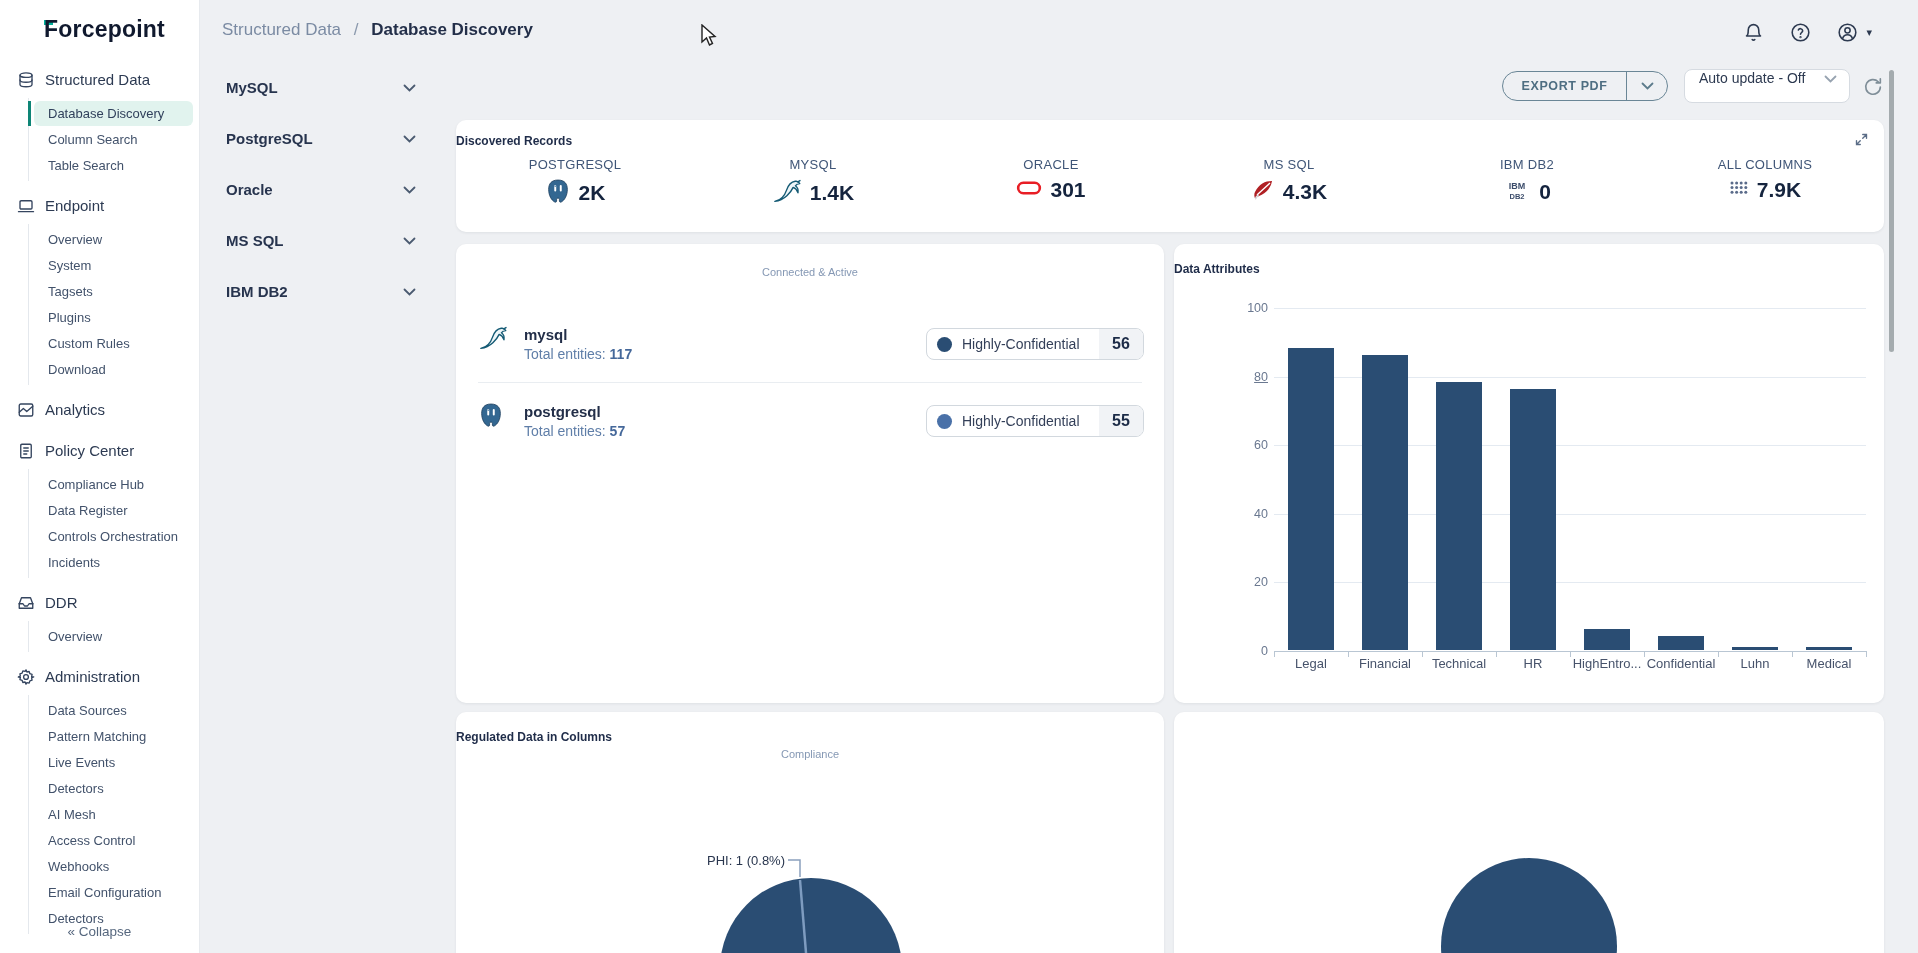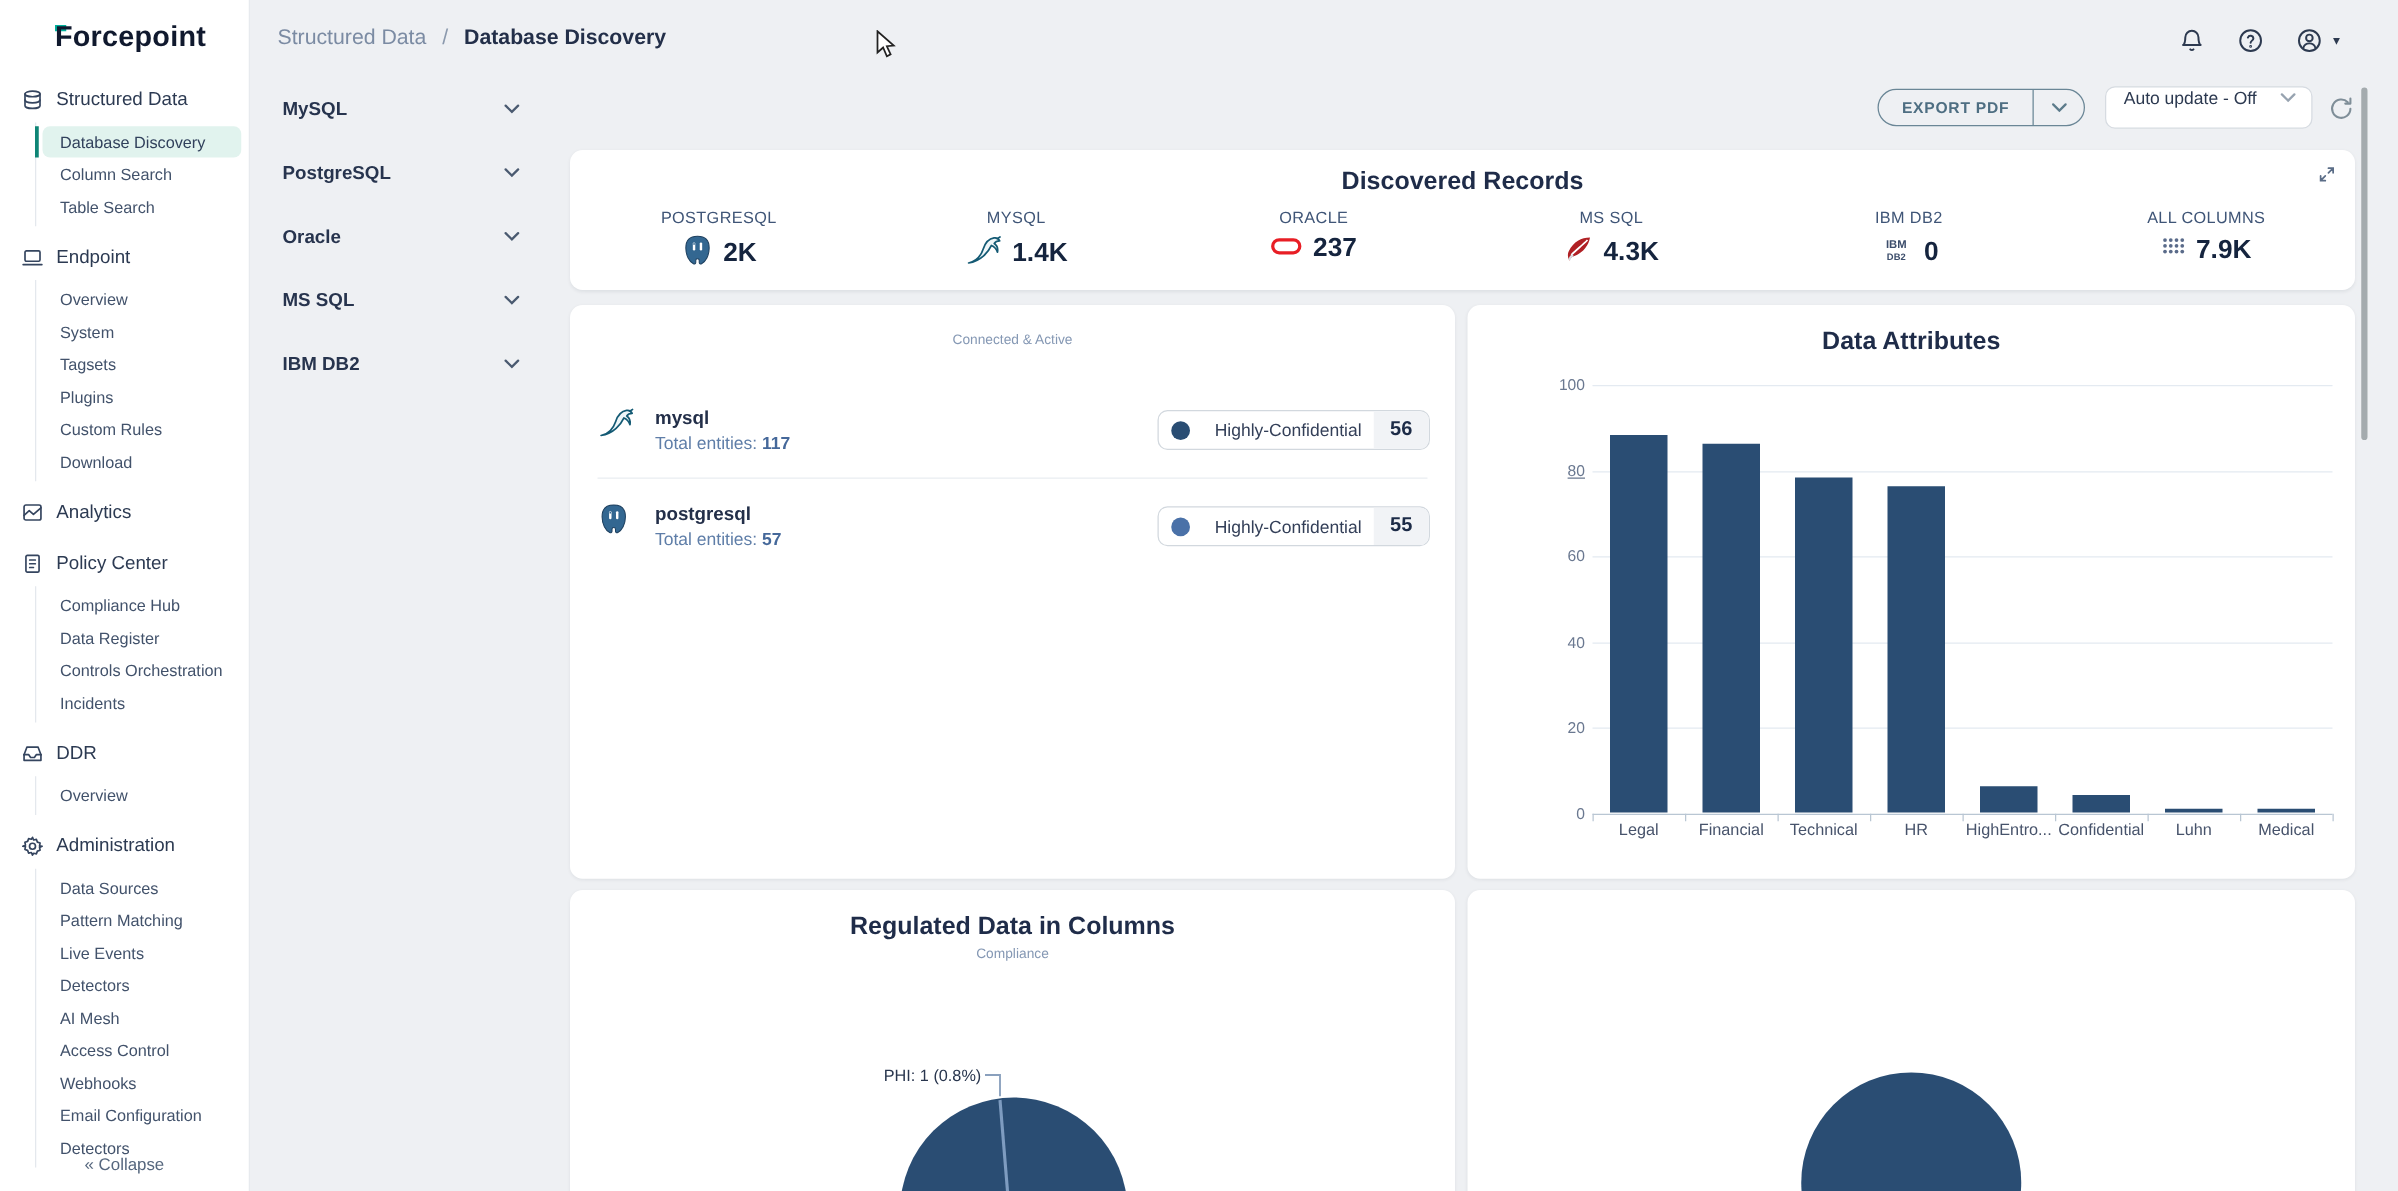--- a/index.html
+++ b/index.html
@@ -48,21 +48,21 @@
   .scroll-thumb { position:absolute; left:1889px; top:70px; width:5px; height:282px; background:#a4abae; border-radius:3px; }
 
   
   .filters { position:absolute; left:226px; top:70px; width:190px; }
   .filter-row { display:flex; align-items:center; justify-content:space-between; height:34px; margin-bottom:17px; cursor:pointer; }
   .filter-row .f-label { font-size:15px; font-weight:700; color:#27344e; }
   .filter-row .f-chev { color:#4a5a70; }
 
   
   .card { position:absolute; background:#fff; border-radius:10px; box-shadow:0 1px 3px rgba(16,24,40,.07); }
-  .card-title { text-align:center; font-size:20px; font-weight:700; color:#1f2c49; }
+  .card-title { text-align:left; font-size:12px; font-weight:700; color:#1f2c49; }
   .card-sub { text-align:center; font-size:11px; color:#8598b4; margin-top:4px; }
 
   #card-records { left:456px; top:120px; width:1428px; height:112px; }
   #card-records .card-title { margin-top:14px; }
   .expand-icon { position:absolute; right:14px; top:12px; width:16px; height:16px; color:#5b6d87; cursor:pointer; }
   .stats { display:flex; margin-top:9px; }
   .stat { flex:1; display:flex; flex-direction:column; align-items:center; }
   .stat-label { font-size:13px; color:#3f5577; font-weight:500; letter-spacing:.3px; }
   .stat-valrow { display:flex; align-items:center; gap:8px; margin-top:6px; }
   .stat-value { font-size:21px; font-weight:700; color:#15243e; }
@@ -70,21 +70,21 @@
   #card-databases { left:456px; top:244px; width:708px; height:459px; padding-top:18px; }
   .db-row { position:absolute; left:22px; right:20px; height:56px; display:flex; align-items:center; }
   .db-icon { width:38px; height:38px; margin-right:8px; flex:none; }
   .db-name { font-size:15px; font-weight:700; color:#232f49; }
   .db-total { font-size:14px; color:#5f7ea8; margin-top:3px; }
   .db-total b { color:#45689a; }
   .db-divider { position:absolute; left:22px; right:22px; height:1px; background:#e9edf1; }
   .hc-pill { margin-left:auto; width:218px; height:32px; border:1px solid #d2d8de; border-radius:8px;
              background:#fff; display:flex; align-items:center; padding-left:10px; overflow:hidden; cursor:pointer; }
   .hc-dot { width:15px; height:15px; border-radius:50%; margin-right:10px; flex:none; }
-  .hc-label { font-size:14px; color:#333f58; flex:1;text-align:center; }
+  .hc-label { font-size:14px; color:#333f58; flex:1; }
   .hc-value { width:44px; align-self:stretch; display:flex; align-items:center; justify-content:center;
               font-size:16px; font-weight:700; color:#1c2b47; background:#f1f3f6; }
 
   #card-attrs { left:1174px; top:244px; width:710px; height:459px; padding-top:18px; }
   .plot { position:absolute; left:100px; top:64px; width:592px; height:343px; }
   .gridline { position:absolute; left:0; right:0; height:1px; background:#e4eaf1; }
   .gridline.zero { background:#b9c6d3; }
   .ylabel { position:absolute; right:598px; width:40px; text-align:right; font-size:12.5px; color:#6a7890; transform:translateY(-7px); }
   .bars { position:absolute; left:0; right:0; bottom:1px; top:0; display:flex; }
   .bar-slot { flex:1; display:flex; align-items:flex-end; justify-content:center; }
@@ -312,21 +312,21 @@
             </svg></span>
     <span class="stat-value">1.4K</span>
         </span>
       </div>
       <div class="stat">
         <span class="stat-label">ORACLE</span>
     <span class="stat-valrow">
           <span><svg width="26" height="16" viewBox="0 0 30 18">
               <rect x="2.5" y="3" width="25" height="12" rx="6" fill="none" stroke="#e81e25" stroke-width="3"></rect>
             </svg></span>
-    <span class="stat-value">237</span>
+    <span class="stat-value">301</span>
         </span>
       </div>
       <div class="stat">
         <span class="stat-label">MS SQL</span>
     <span class="stat-valrow">
           <span><svg width="24" height="24" viewBox="0 0 24 24">
               <path d="M4 14C8 6 14 3 21 3c-1 6-5 12-13 15-2 .8-3 2-3.5 3.5C3 18.5 3 16 4 14z" fill="#b02024"></path>
               <path d="M6 17C10 13 15 9 19 5" stroke="#fff" stroke-width="1.4" fill="none"></path>
               <path d="M4.5 21c.3-1.8 1.4-3.2 3-4" stroke="#d9dde2" stroke-width="1.6" fill="none"></path>
             </svg></span>

